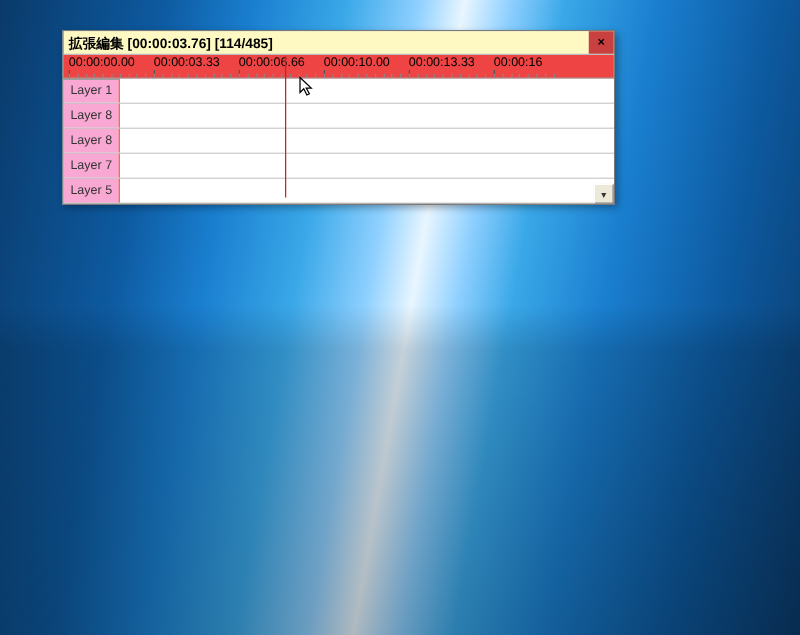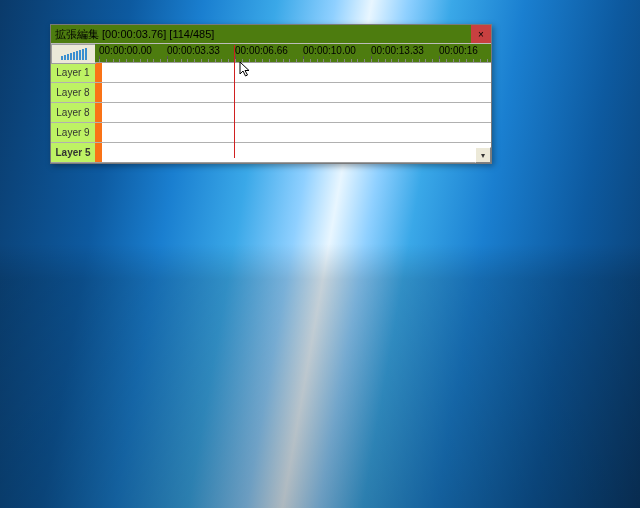--- a/index.html
+++ b/index.html
@@ -16,23 +16,24 @@
     content:"";position:absolute;inset:0;
     background:linear-gradient(180deg,rgba(0,0,0,0) 0%,rgba(0,0,0,0) 48%,rgba(0,0,0,.15) 55%,rgba(0,0,0,.25) 100%);
   }
   
   .win{
     position:absolute;left:50px;top:24px;width:440px;
     background:#ece9d8;border:1px solid #7a7a7a;
     box-shadow:2px 2px 6px rgba(0,0,0,.35);
   }
   .titlebar{
-    height:18px;background:#4d7c0f;border-bottom:1px solid #bcbcbc;
+    height:18px;background:#fef9c3;border-bottom:1px solid #bcbcbc;
     display:flex;align-items:center;justify-content:space-between;
     padding-left:4px;
+    font-weight:bold;
   }
   .titlebar span{white-space:nowrap;color:#000;}
   .closebtn{
     width:20px;height:18px;background:#c84040;color:#fff;
     display:flex;align-items:center;justify-content:center;
     font-size:10px;cursor:default;
   }
   .toolbar{
     height:18px;display:flex;align-items:stretch;border-bottom:1px solid #9e9e9e;
     background:#ece9d8;
@@ -48,33 +49,33 @@
     background:#ece9d8;display:flex;align-items:center;justify-content:center;font-size:8px;color:#333;
   }
   .track{flex:1;border:1px solid #9e9e9e;border-left:none;border-right:none;background:#e8e8e8;position:relative;}
   .zoom{
     width:44px;display:flex;align-items:center;justify-content:center;
     border:1px solid #9e9e9e;border-right:none;
   }
   .zoombars{display:flex;gap:1px;align-items:flex-end;height:12px;}
   .zoombars i{width:2px;background:#3a8fd0;display:block;}
   .ruler{
-    height:18px;background:#4d7c0f;border-bottom:1px solid #9e9e9e;position:relative;
-    margin-left:44px;overflow:hidden;
+    height:18px;background:#ef4444;border-bottom:1px solid #9e9e9e;position:relative;
+    overflow:hidden;
   }
   .ruler .tc{position:absolute;top:1px;font-size:10px;color:#000;white-space:nowrap;}
   .ruler .tick{position:absolute;bottom:0;width:1px;height:6px;background:#555;}
   .ruler .tick.small{height:3px;background:#888;}
   .layers{background:#fff;}
   .layerrow{
     height:19px;border-bottom:1px solid #b0b0b0;display:flex;
   }
-  .layerrow:last-child{border-bottom:1px solid #9e9e9e;font-weight:bold;}
+  .layerrow:last-child{border-bottom:1px solid #9e9e9e;}
   .layerlabel{
-    width:44px;border-right:7px solid #f97316;background:#bef264;
+    width:44px;border-right:1px solid #f97316;background:#f9a8d4;
     display:flex;align-items:center;justify-content:center;font-size:10px;color:#333;
   }
   .layerbody{flex:1;position:relative;background:#fff;}
   .playhead{
     position:absolute;top:0;bottom:0;width:1px;background:#d02020;left:132px;z-index:5;
   }
   .scrollbtn{
     position:absolute;right:0;bottom:0;width:14px;height:14px;
     border:1px solid #808080;border-top:1px solid #fff;border-left:1px solid #fff;
     background:#ece9d8;display:flex;align-items:center;justify-content:center;font-size:8px;color:#333;
@@ -199,21 +200,21 @@
         </div>
         <div class="layerrow">
           <div class="layerlabel">Layer 8</div>
           <div class="layerbody"></div>
         </div>
         <div class="layerrow">
           <div class="layerlabel">Layer 8</div>
           <div class="layerbody"></div>
         </div>
         <div class="layerrow">
-          <div class="layerlabel">Layer 9</div>
+          <div class="layerlabel">Layer 7</div>
           <div class="layerbody"></div>
         </div>
         <div class="layerrow">
           <div class="layerlabel">Layer 5</div>
           <div class="layerbody"></div>
         </div>
       </div>
 
     <div class="scrollbtn">
       <span>▾</span>

